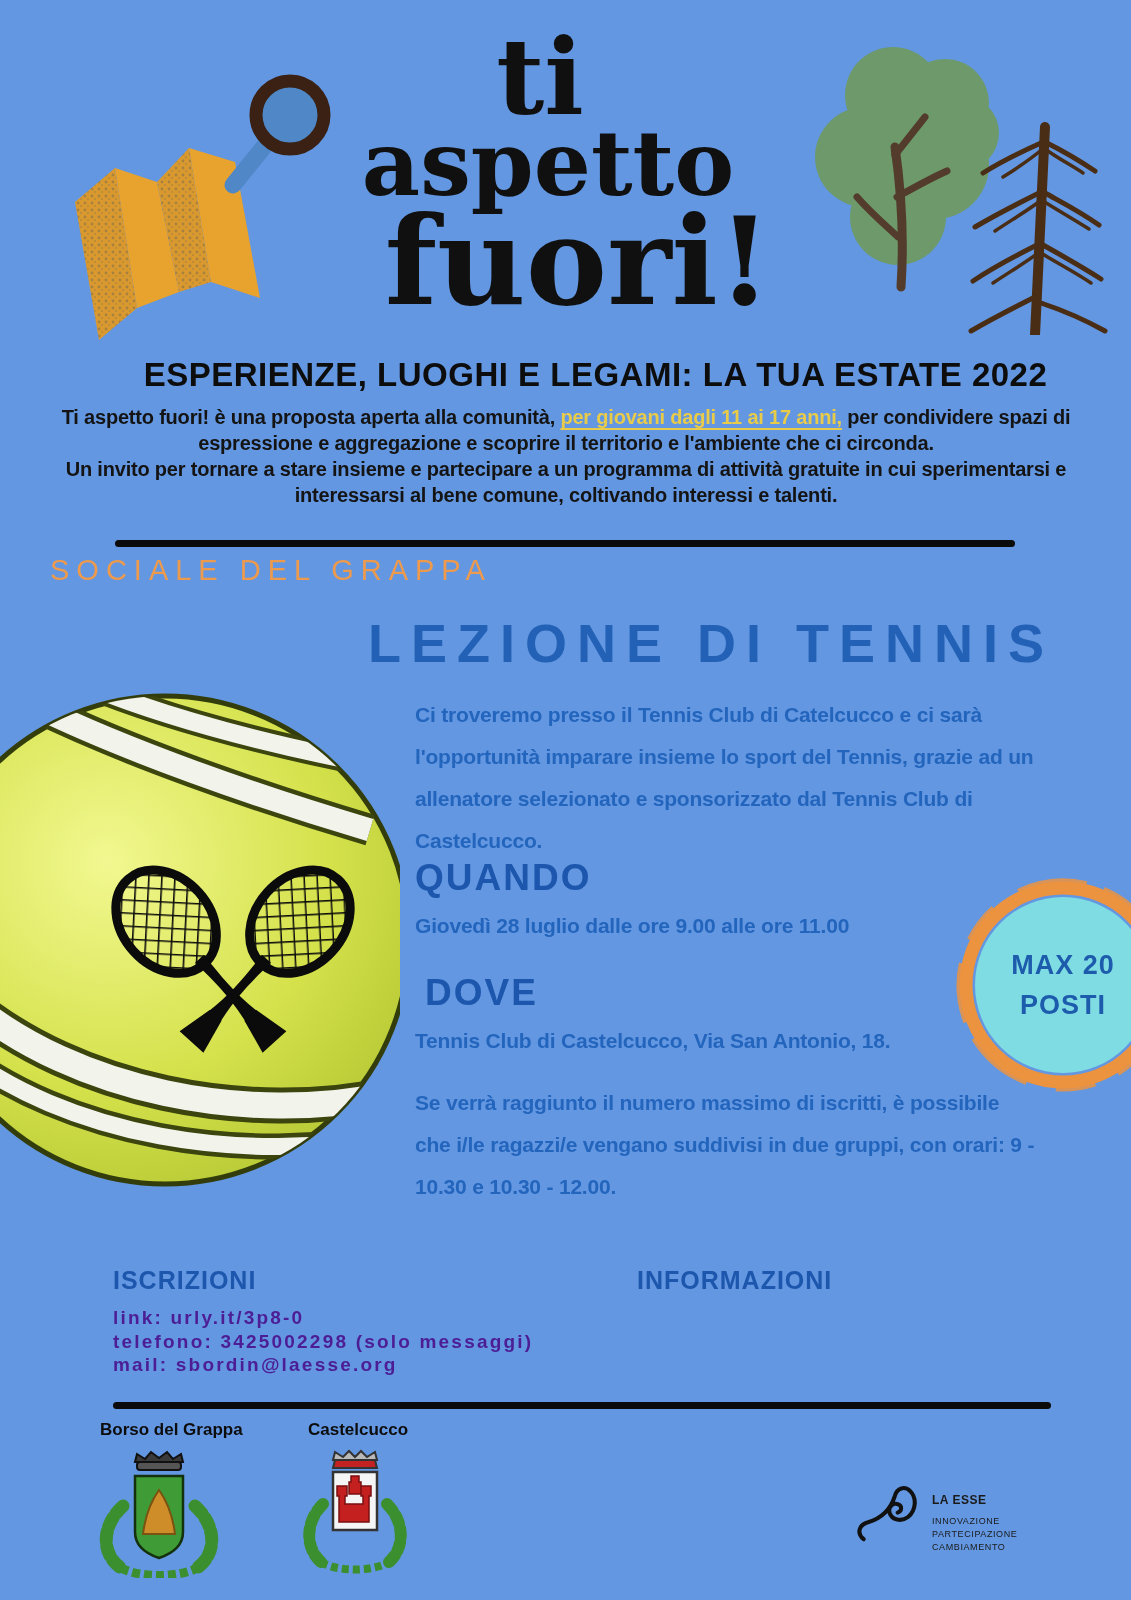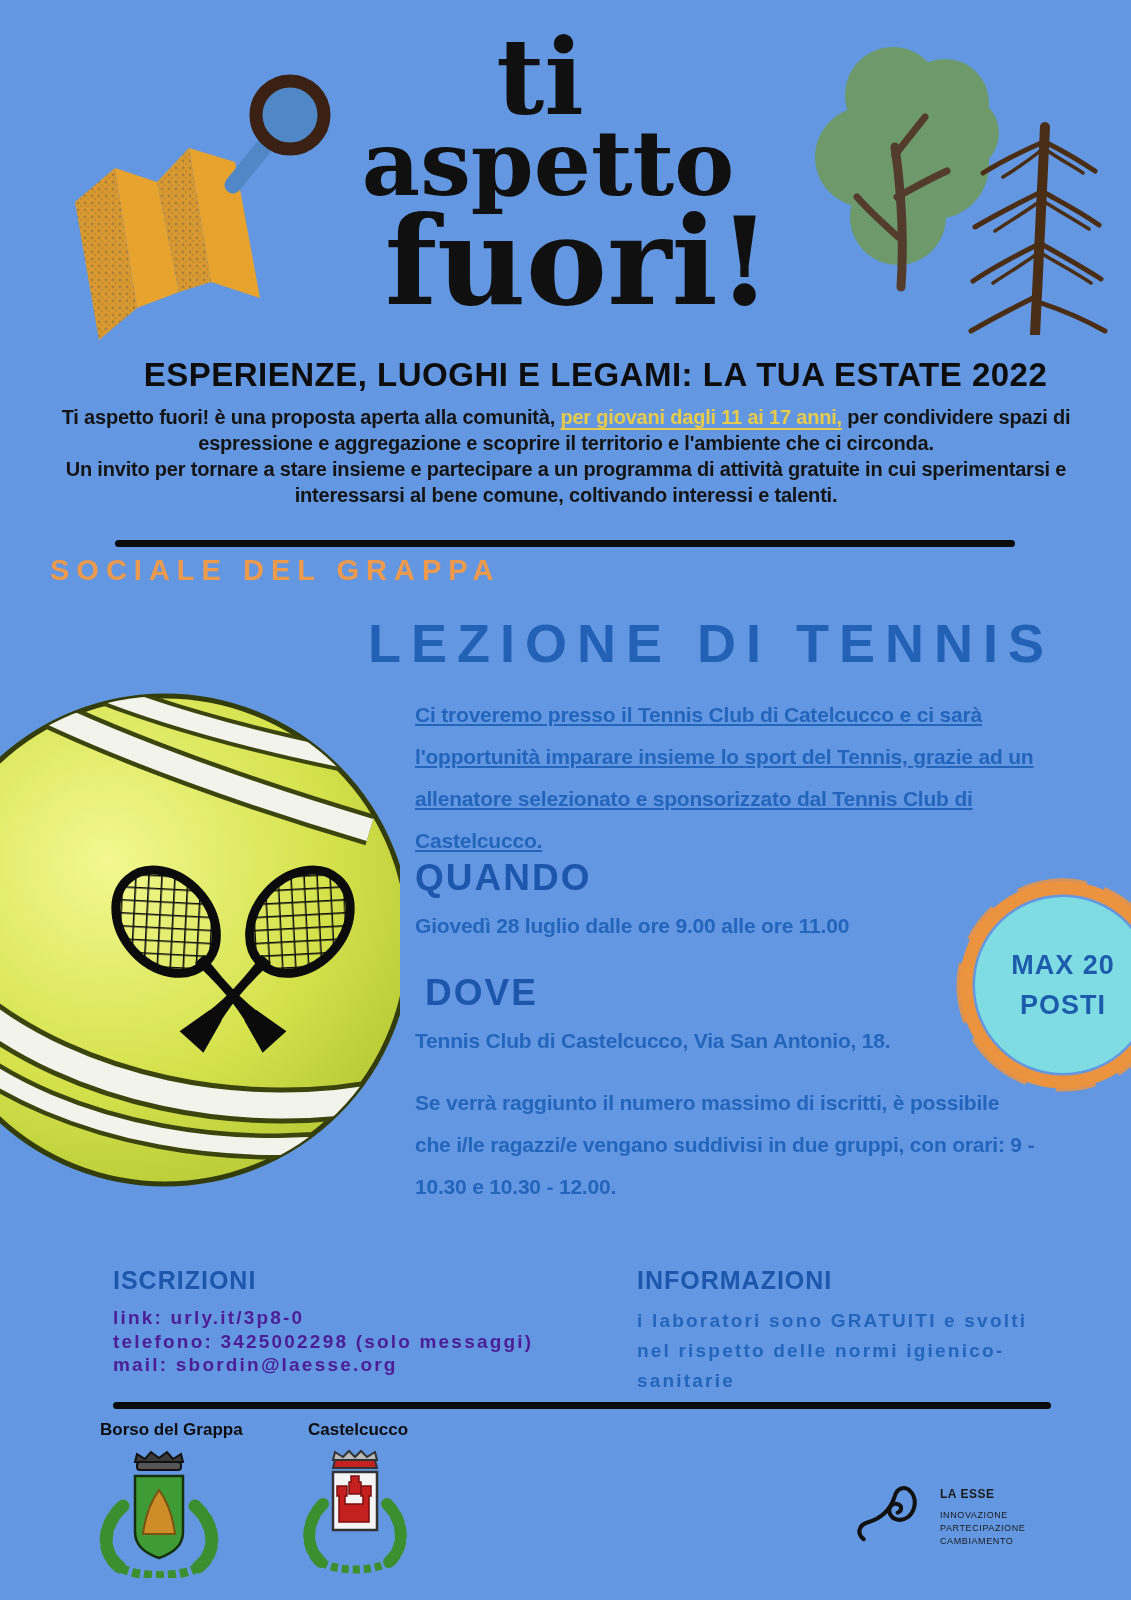--- a/index.html
+++ b/index.html
@@ -43,34 +43,34 @@
     text-underline-offset:4px;
   }
   .divider{
     height:7px;background:#0b0b0b;border-radius:4px;
   }
   .divider-top{top:540px;left:115px;width:900px;}
   .divider-bottom{top:1402px;left:113px;width:938px;}
 
   .organizer{
     top:554px;left:50px;
-    font-size:29px;font-weight:700;color:#ee9a4d;letter-spacing:7px;
+    font-size:29px;font-weight:400;color:#ee9a4d;letter-spacing:7px;
     white-space:nowrap;
   }
   .event-title{
     top:612px;left:368px;
     font-size:54px;font-weight:700;color:#2261b5;letter-spacing:10px;
     white-space:nowrap;
   }
 
   
   .bodytext{
     color:#2365bd;font-weight:700;font-size:21px;line-height:42px;letter-spacing:-.2px;
   }
-  .event-desc{top:694px;left:415px;width:620px;text-decoration:underline;}
+  .event-desc{top:694px;left:415px;width:620px;}
   .sec-head{
     font-size:37px;font-weight:700;color:#1d57ad;letter-spacing:2px;
   }
   .quando-h{top:857px;left:415px;}
   .quando-t{top:905px;left:415px;width:640px;}
   .dove-h{top:972px;left:415px;margin-left:10px;}
   .dove-t{top:1020px;left:415px;width:640px;}
   .note{top:1082px;left:415px;width:620px;}
 
   
@@ -88,21 +88,21 @@
   .contact-lines{margin-top:11px;color:#4c1d95;font-size:19px;font-weight:700;
     letter-spacing:2.2px;line-height:23.5px;}
   .info-text{margin-top:11px;color:#2365bd;font-size:19px;font-weight:700;
     letter-spacing:2.2px;line-height:30px;}
 
   
   .muni-label{font-size:17px;font-weight:700;color:#0d0d0d;}
   .muni1-label{top:1420px;left:100px;}
   .muni2-label{top:1420px;left:308px;}
   .laesse{
-    top:1480px;left:852px;display:flex;align-items:center;gap:10px;
+    top:1480px;left:852px;display:flex;align-items:flex-end;gap:2px;
   }
   .laesse-text{color:#1a1a1a;}
   .laesse-name{font-size:12px;font-weight:700;letter-spacing:.5px;}
   .laesse-tag{font-size:9px;letter-spacing:.6px;line-height:13px;margin-top:8px;}
 </style>
 </head>
 <body>
 
 <div class="poster">
 
@@ -239,21 +239,20 @@
   <div class="abs iscrizioni">
     <div class="contact-head">ISCRIZIONI</div>
     <div class="contact-lines">
       <div>link: urly.it/3p8-0</div>
       <div>telefono: 3425002298 (solo messaggi)</div>
       <div>mail: sbordin@laesse.org</div>
     </div>
   </div>
   <div class="abs informazioni">
     <div class="contact-head">INFORMAZIONI</div>
-    <div class="info-text">i laboratori sono GRATUITI e svolti nel rispetto delle normi igienico-sanitarie</div>
   </div>
 
   <div class="abs divider divider-bottom"></div>
 
   <div class="abs muni-label muni1-label">Borso del Grappa</div>
   <div class="abs muni-label muni2-label">Castelcucco</div>
 
   <svg class="abs" style="left:95px;top:1446px" width="128" height="132" viewBox="0 0 128 132">
     <path d="M 28 60 C 6 80 6 108 26 122" stroke="#3c8f2e" stroke-width="13" fill="none" stroke-dasharray="10 5" stroke-linecap="round"></path>
     <path d="M 100 60 C 122 80 122 108 102 122" stroke="#3c8f2e" stroke-width="13" fill="none" stroke-dasharray="10 5" stroke-linecap="round"></path>

